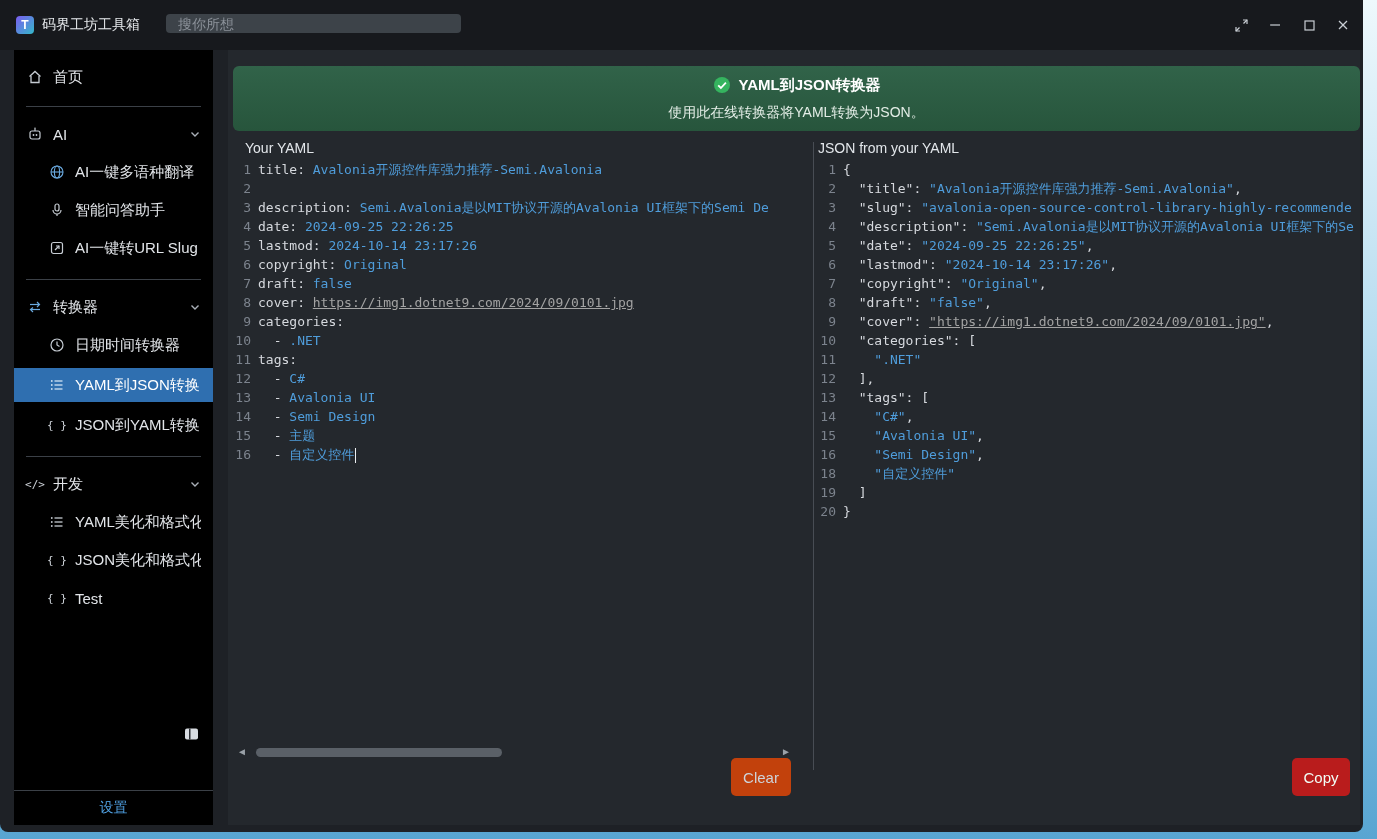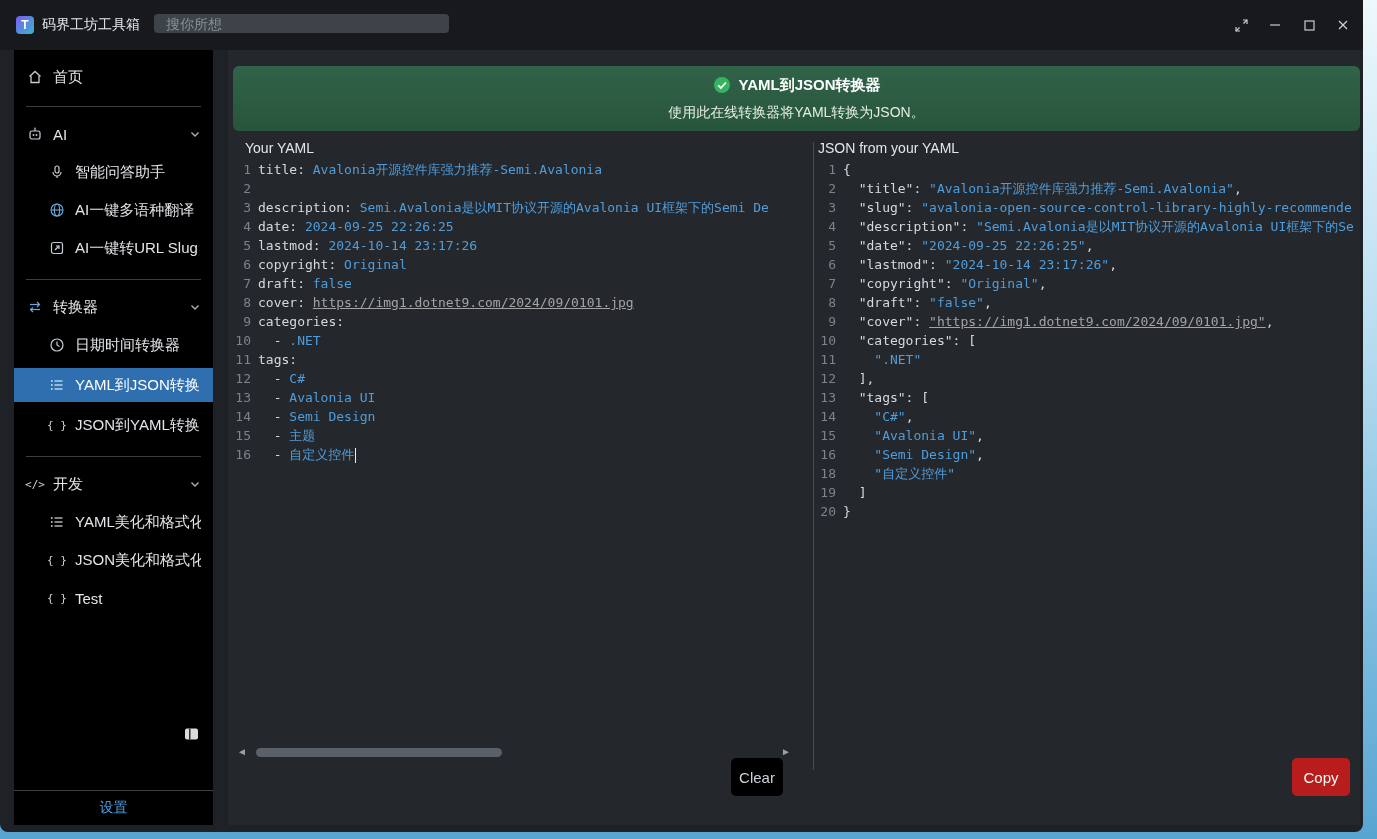--- a/index.html
+++ b/index.html
@@ -15,21 +15,21 @@
   }
   
   .titlebar { position:absolute; left:0; top:0; right:0; height:50px; background:#17191d; }
   .logo {
     position:absolute; left:16px; top:16px; width:18px; height:18px; border-radius:4px;
     background:linear-gradient(135deg,#7b5cf0 0%,#33b9c9 100%);
     color:#fff; font-size:12px; font-weight:bold; text-align:center; line-height:18px;
   }
   .app-title { position:absolute; left:42px; top:16px; color:#e6e9ec; font-size:14px; font-weight:500; }
   .searchbox {
-    position:absolute; left:154px; top:14px; width:295px; height:19px;
+    position:absolute; left:166px; top:14px; width:295px; height:19px;
     background:#3d4349; border:none; border-radius:4px; outline:none;
     color:#d7dbe0; font-size:14px; padding:0 12px;
     font-family:"Liberation Sans","DejaVu Sans",sans-serif;
   }
   .searchbox::placeholder { color:#8b9199; }
   .win-controls { position:absolute; right:12px; top:0; height:50px; display:flex; align-items:center; gap:18px; color:#c9ced4; }
   .win-btn { width:16px; height:16px; display:flex; align-items:center; justify-content:center; cursor:pointer; }
   
   .sidebar {
     position:absolute; left:14px; top:50px; width:199px; bottom:7px;
@@ -83,21 +83,21 @@
   .tk-l { color:#a3a3a3; text-decoration:underline; cursor:pointer; }
   .tk-c { display:inline-block; width:1px; height:15px; background:#eceff2; vertical-align:middle; margin-left:1px; }
   
   .hscroll { position:absolute; left:8px; top:695px; width:556px; height:14px; display:flex; align-items:center; }
   .scroll-arrow { color:#9aa1a8; font-size:10px; width:12px; flex:none; text-align:center; cursor:pointer; line-height:14px; }
   .scroll-track { flex:1; position:relative; height:9px; }
   .scroll-thumb { position:absolute; left:8px; top:0; width:246px; height:9px; border-radius:5px; background:#5a6067; cursor:pointer; }
   
   .btn { position:absolute; top:708px; height:38px; border:none; border-radius:5px; font-size:15px; cursor:pointer;
          font-family:"Liberation Sans","DejaVu Sans",sans-serif; }
-  .btn-clear { left:503px; width:52px; background:#000000; color:#ced3d9; }
+  .btn-clear { left:503px; width:60px; background:#c2410c; color:#ced3d9; }
   .btn-copy { right:10px; width:58px; background:#b91c1c; color:#f2fff7; }
   svg { display:block; }
 </style>
 </head>
 <body>
 
 <div class="window">
 
   <div class="titlebar">
     <div class="logo">T</div>
@@ -156,38 +156,38 @@
           </svg>
       </span>
       <span class="s-label">AI</span>
       <span class="chev">
         <svg width="12" height="12" viewBox="0 0 12 12" fill="none" stroke="currentColor" stroke-width="1.4">
             <path d="M2.5 4.5 L6 8 L9.5 4.5"></path>
           </svg>
       </span>
     </div>
     <div class="side-row side-sub mt8">
-      <span class="s-icon">
-        <svg width="16" height="16" viewBox="0 0 16 16" fill="none" stroke="currentColor" stroke-width="1.2">
-            <rect x="6" y="2" width="4" height="7" rx="2"></rect>
-            <path d="M4 8 a4 4 0 0 0 8 0"></path>
-            <path d="M8 12 V14"></path>
-          </svg>
-      </span>
-      <span class="s-label">智能问答助手</span>
-    </div>
-    <div class="side-row side-sub mt8">
       <span class="s-icon blue">
         <svg width="16" height="16" viewBox="0 0 16 16" fill="none" stroke="currentColor" stroke-width="1.1">
             <circle cx="8" cy="8" r="6"></circle>
             <ellipse cx="8" cy="8" rx="2.6" ry="6"></ellipse>
             <path d="M2 8 H14"></path>
           </svg>
       </span>
       <span class="s-label">AI一键多语种翻译</span>
+    </div>
+    <div class="side-row side-sub mt8">
+      <span class="s-icon">
+        <svg width="16" height="16" viewBox="0 0 16 16" fill="none" stroke="currentColor" stroke-width="1.2">
+            <rect x="6" y="2" width="4" height="7" rx="2"></rect>
+            <path d="M4 8 a4 4 0 0 0 8 0"></path>
+            <path d="M8 12 V14"></path>
+          </svg>
+      </span>
+      <span class="s-label">智能问答助手</span>
     </div>
     <div class="side-row side-sub mt8">
       <span class="s-icon">
         <svg width="16" height="16" viewBox="0 0 16 16" fill="none" stroke="currentColor" stroke-width="1.2">
             <rect x="2.5" y="2.5" width="11" height="11" rx="2"></rect>
             <path d="M6 10 L10 6"></path>
             <path d="M7 6 H10 V9"></path>
           </svg>
       </span>
       <span class="s-label">AI一键转URL Slug</span>

